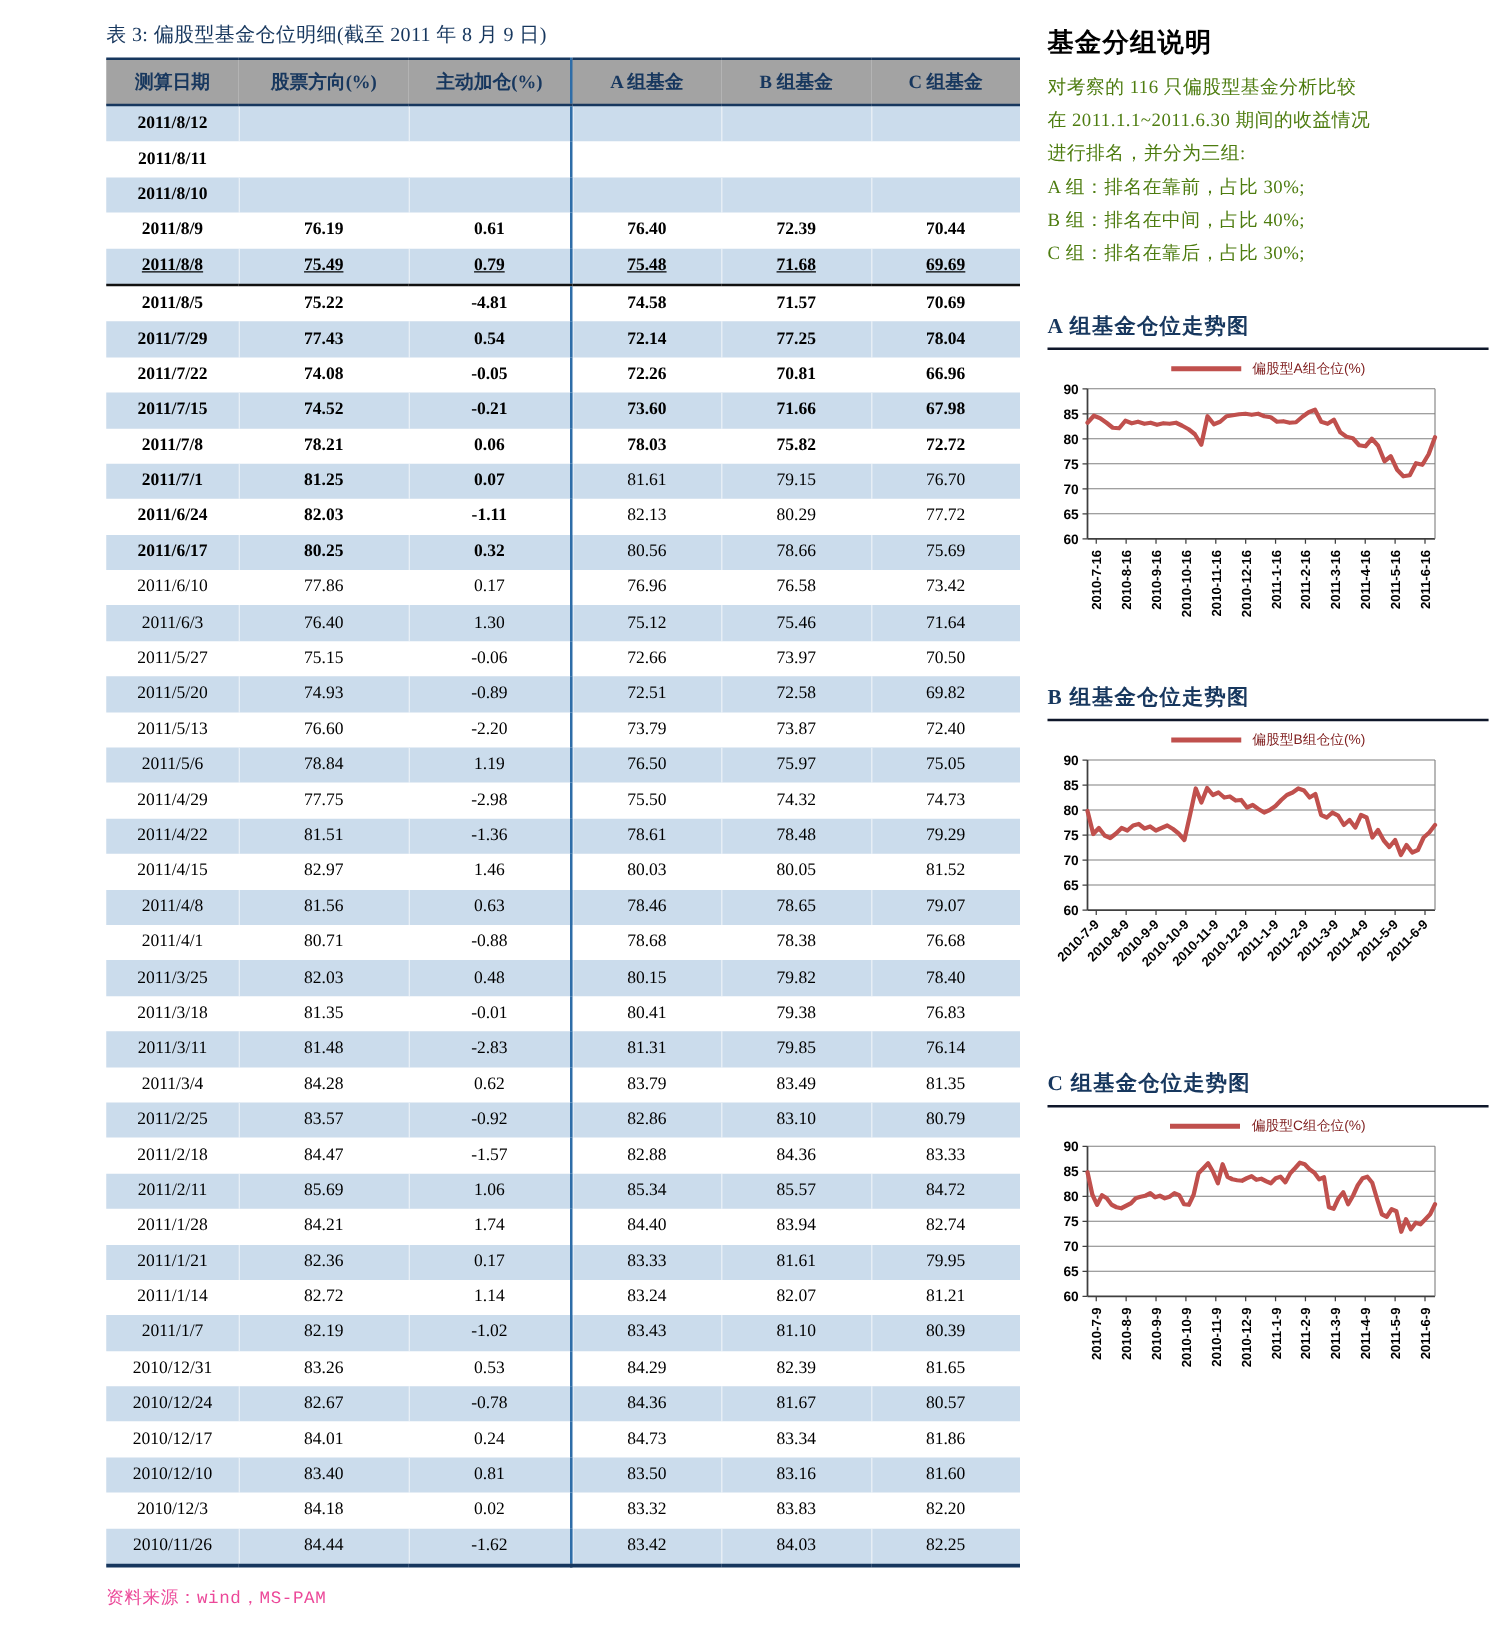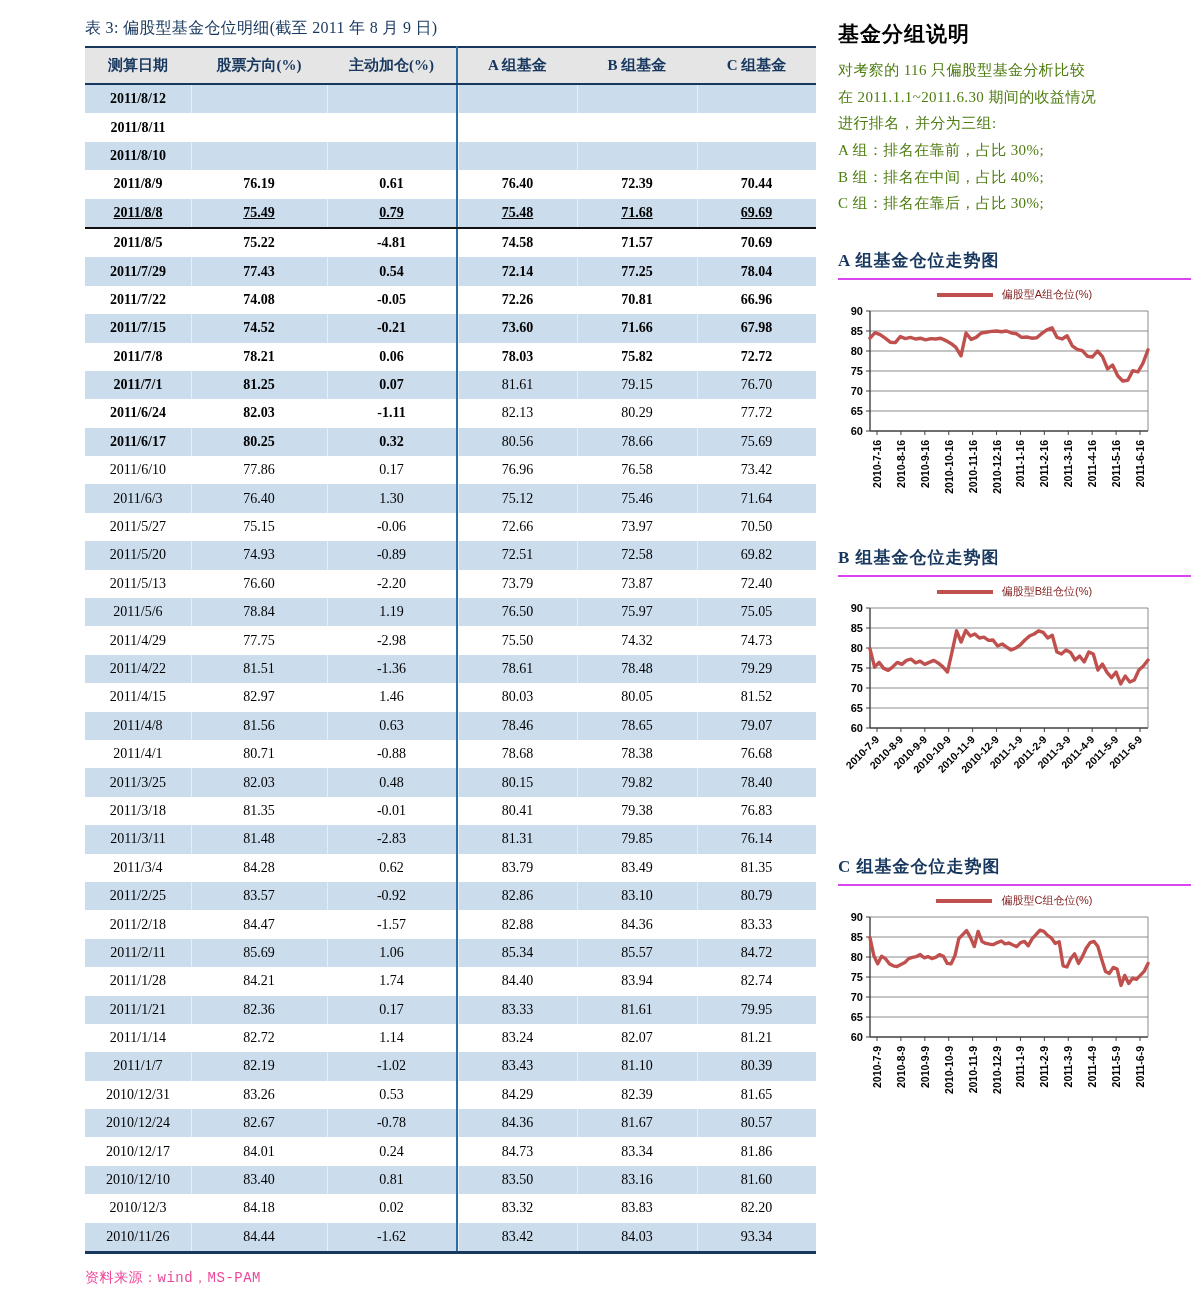--- a/index.html
+++ b/index.html
@@ -4,37 +4,37 @@
 <style>
   html,body{margin:0;padding:0;background:#ffffff;}
   body{width:1191px;height:1304px;overflow:hidden;font-family:"Liberation Serif",serif;color:#000;}
   .page{display:flex;box-sizing:border-box;padding:16px 0 0 85px;}
   .left-col{width:731px;flex:0 0 731px;}
   .right-col{width:353px;flex:0 0 353px;margin-left:22px;}
 
   
   .table-title{color:#17375e;font-weight:normal;font-size:16px;letter-spacing:.3px;margin:2px 0 7px 0;}
   table.fund{width:100%;border-collapse:collapse;border-top:2px solid #17375e;border-bottom:3px solid #17375e;table-layout:fixed;}
-  table.fund th{font-size:15px;color:#17375e;font-weight:bold;text-align:center;height:33px;border-bottom:2px solid #17375e;background:#e5e5e5;}
+  table.fund th{font-size:15px;color:#17375e;font-weight:bold;text-align:center;height:33px;border-bottom:2px solid #17375e;background:#a3a3a3;}
   table.fund td{font-size:14px;text-align:center;height:28.4px;padding:0;}
   table.fund tbody tr:nth-child(odd) td{background:#cbdcec;}
   table.fund tbody tr:nth-child(odd) td + td{box-shadow:inset 1px 0 0 rgba(255,255,255,.55);}
   table.fund th:nth-child(4),table.fund td:nth-child(4){border-left:2px solid #2e6da8;}
   table.fund td.bold{font-weight:bold;}
   table.fund tr.cut td{border-bottom:2px solid #111;text-decoration:underline;}
   .source-note{margin-top:15px;font-size:14px;color:#ec4899;letter-spacing:.5px;font-family:Liberation Mono, monospace;}
 
   
   .note-title{font-size:21px;font-weight:bold;color:#000000;margin:4px 0 9px 0;letter-spacing:1px;}
   .note-line{font-size:15px;line-height:1.78;color:#4d7c0f;letter-spacing:.4px;}
   .chart-sec{margin-top:22px;}
   #chartA{margin-top:32px;}
   #chartB{margin-top:22px;}
   #chartC{margin-top:54px;}
-  .chart-title{font-size:17px;font-weight:bold;color:#17375e;letter-spacing:1px;padding-bottom:6px;border-bottom:2px solid #d946ef;margin-bottom:7px;}
+  .chart-title{font-size:17px;font-weight:bold;color:#17375e;letter-spacing:1px;padding-bottom:6px;border-bottom:2px solid #0f172a;margin-bottom:7px;}
   .legend-row{display:flex;align-items:center;justify-content:center;gap:9px;margin:2px 0 1px 0;}
   .legend-line{width:56px;height:4px;background:#c0504d;display:inline-block;}
   .legend-text{font-size:11px;font-family:"Liberation Sans",sans-serif;color:#7f1d1d;}
   .chart-canvas-wrap{line-height:0;}
   svg text{font-family:"Liberation Sans",sans-serif;}
 </style>
 </head>
 <body>
 
 <div class="page">
@@ -380,21 +380,21 @@
             <td>83.32</td>
             <td>83.83</td>
             <td>82.20</td>
           </tr>
           <tr>
             <td>2010/11/26</td>
             <td>84.44</td>
             <td>-1.62</td>
             <td>83.42</td>
             <td>84.03</td>
-            <td>93.34</td>
+            <td>82.25</td>
           </tr>
         </tbody>
     </table>
     <div class="source-note">资料来源：wind，MS-PAM</div>
   </div>
 
   <div class="right-col">
     <div>
       <div class="note-title">基金分组说明</div>
       <div>

